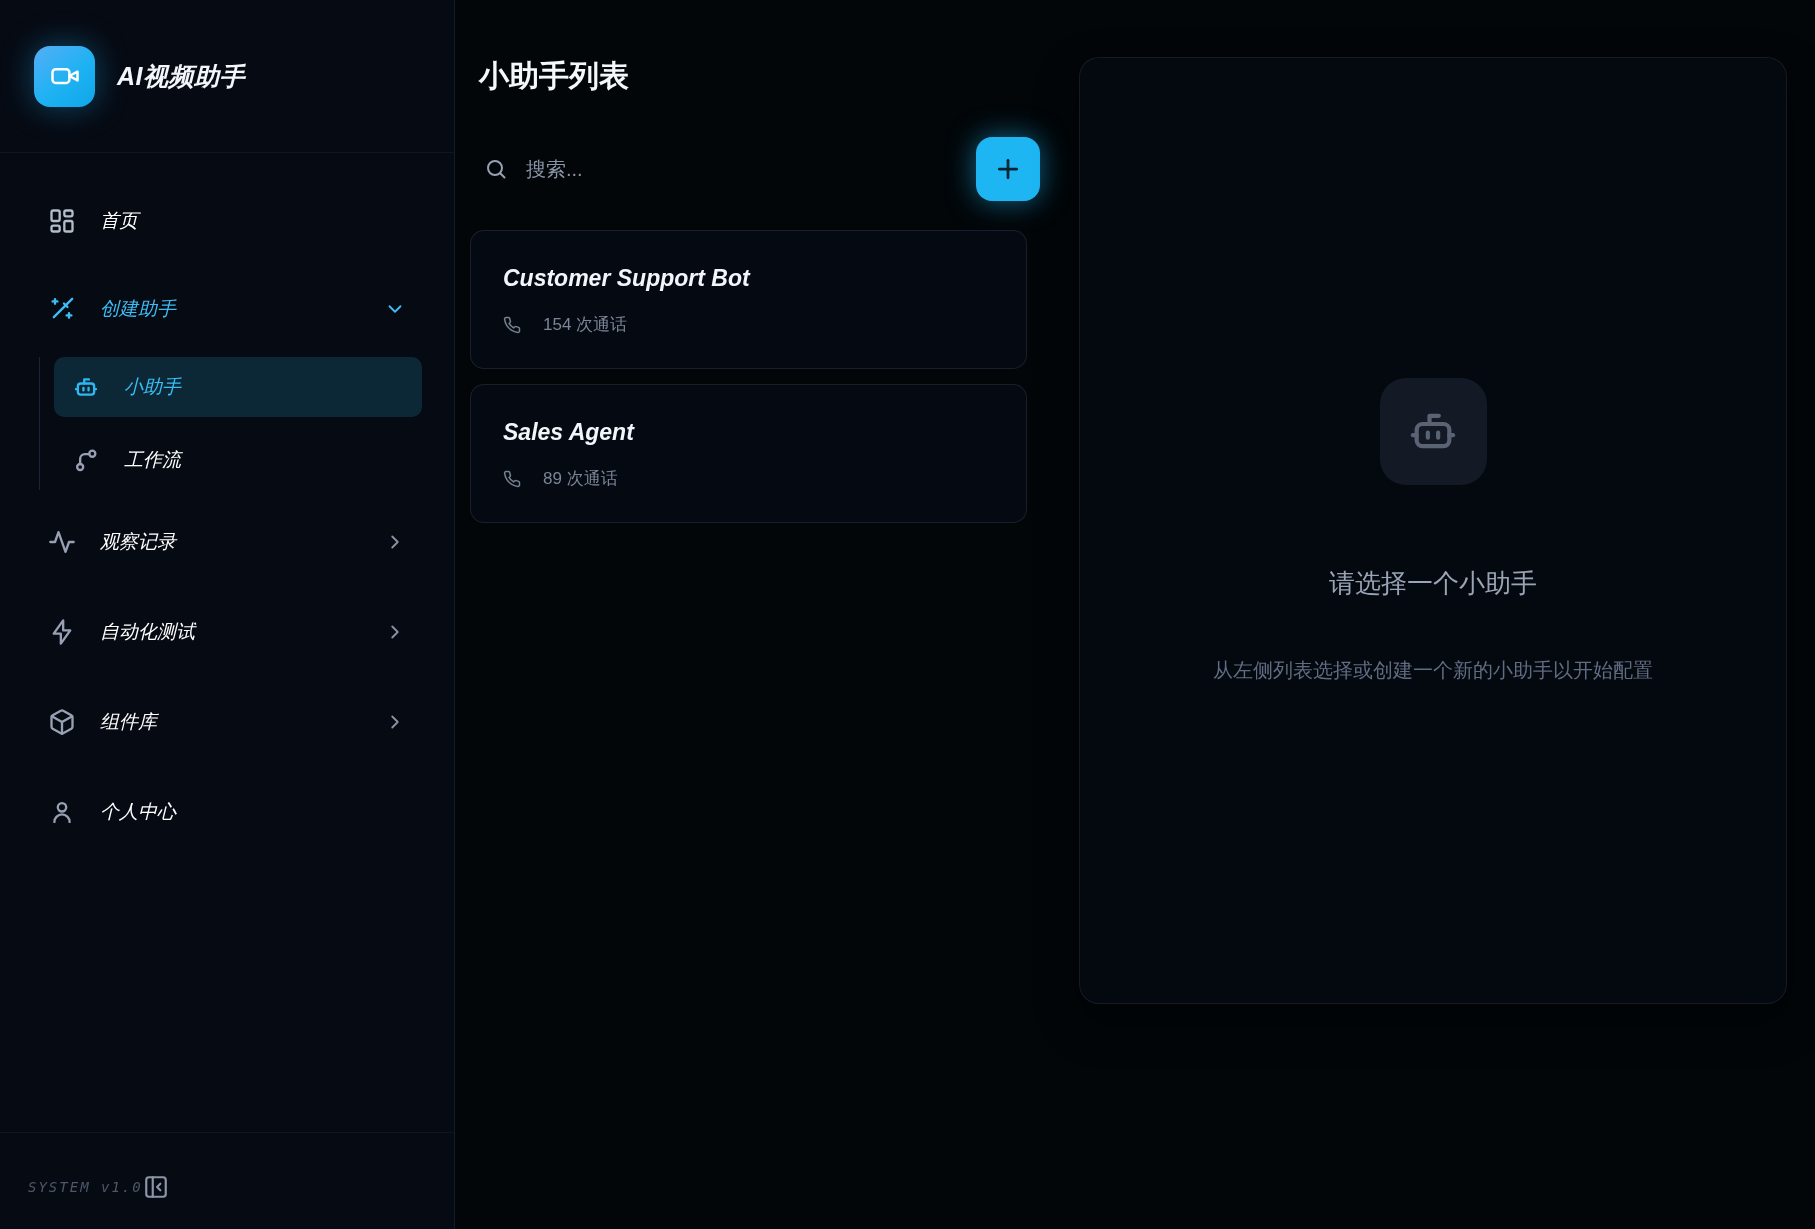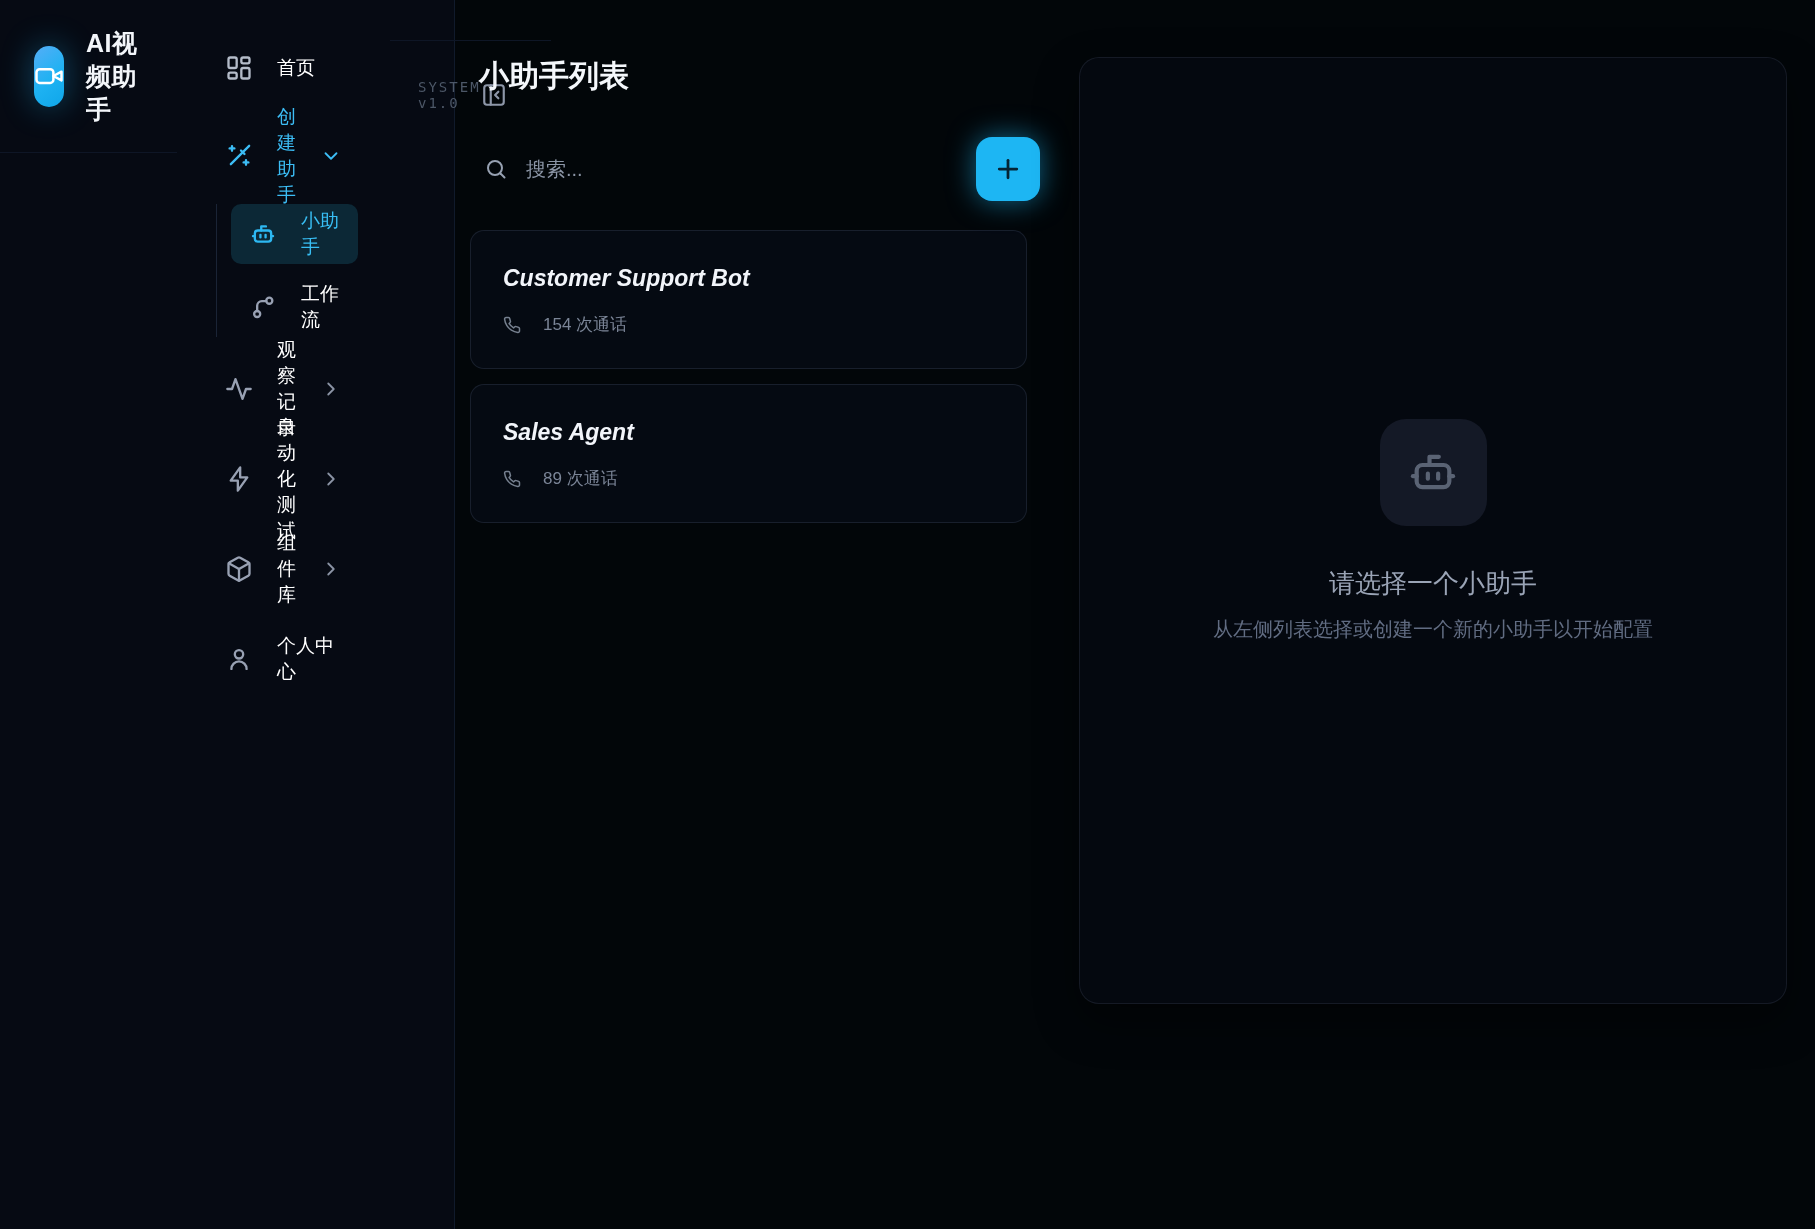--- a/index.html
+++ b/index.html
@@ -10,21 +10,21 @@
     color:#e6ebf2;
     overflow:hidden;
   }
   .app { display:flex; width:100%; height:100%; }
 
   
   .sidebar {
     width:455px; min-width:455px; height:100%;
     background:#060a13;
     border-right:1px solid #101a2b;
-    display:flex; 
+    display:flex; flex-direction:column;font-style:italic;
   }
   .sb-header {
     height:153px; min-height:153px;
     border-bottom:1px solid #0e1626;
     display:flex; align-items:center; gap:22px;
     padding:0 34px;
   }
   .logo {
     width:61px; height:61px; border-radius:16px;
     background:linear-gradient(140deg,#55aef7 0%,#1eb2f2 55%,#0fa6e9 100%);
@@ -101,21 +101,21 @@
   .card-meta { margin-top:19px; display:flex; align-items:center; gap:22px; color:#7b8597; font-size:17px; line-height:24px; }
   .card-meta .m-icon { display:flex; color:#76808f; }
 
   .detail-panel {
     flex:1; margin:57px 28px 0 0; height:947px;
     border:1px solid rgba(125,145,180,.14); border-radius:20px;
     background:#04080f;
     box-shadow:0 18px 44px rgba(0,0,0,.45);
     display:flex; align-items:center; justify-content:center;
   }
-  .empty { display:flex; flex-direction:column; align-items:center; text-align:center; }
+  .empty { display:flex; flex-direction:column; align-items:center; text-align:center;gap:41px; }
   .empty-icon {
     width:107px; height:107px; border-radius:26px; background:#141926;
     display:flex; align-items:center; justify-content:center; color:#5a6374;
   }
   .empty-title { margin-top:40px; font-size:26px; color:#9aa4b6; }
   .empty-sub { margin-top:15px; font-size:20px; color:#616c82; }
 
   svg { display:block; }
 </style>
 </head>

